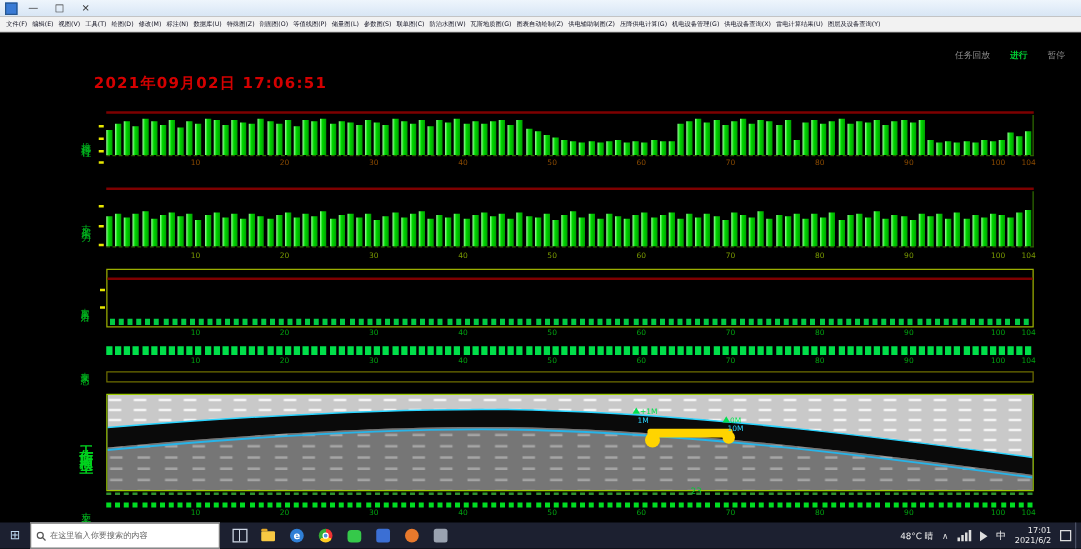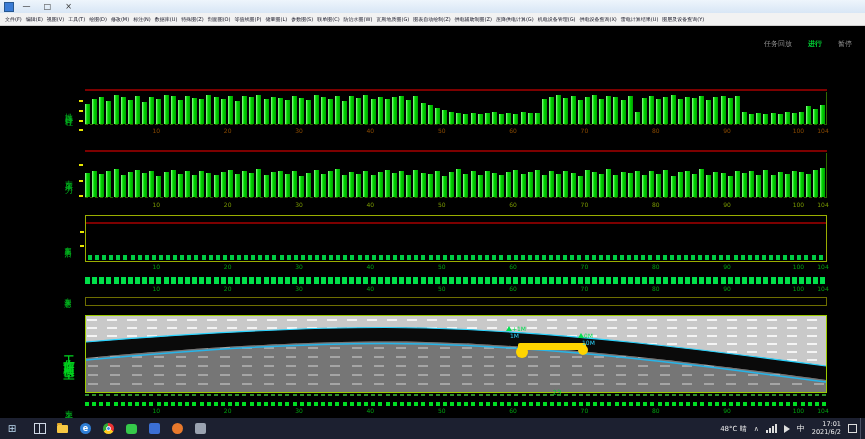--- a/index.html
+++ b/index.html
@@ -153,20 +153,21 @@
 
 <div class="canvas">
 
   <div class="playback">
       <span class="pb-item">任务回放</span>
       <span class="pb-item active">进行</span>
       <span class="pb-item">暂停</span>
       <span class="pb-item">退出</span>
     </div>
 
+  <div class="datetime">2021年09月02日 17:06:51</div>
 
   <div class="vlabel" id="vl1" style="top:60px;height:50px;">推移行程</div>
   <div class="vlabel" id="vl2" style="top:118px;height:66px;">支架压力</div>
   <div class="vlabel" id="vl3" style="top:189px;height:57px;">支架压力后</div>
   <div class="vlabel" id="vl4" style="top:248px;height:40px;">支架状态</div>
   <div class="vlabel" id="vl5" style="top:289px;height:78px;">工作面模型</div>
   <div class="vlabel" id="vl6" style="top:367px;height:24px;">支架</div>
 
   <div class="panel" id="p1">
     <div class="limit"></div>
@@ -930,20 +931,27 @@
         <span class="tick" style="left: 86.5385%;">90</span>
         <span class="tick" style="left: 96.1538%;">100</span>
         <span class="tick" style="left: 100%;">104</span>
       </div>
   </div>
 
 </div>
 
 <div class="taskbar">
   <div class="start">⊞</div>
+  <div class="search">
+    <svg width="8" height="8" viewBox="0 0 8 8">
+      <circle cx="3.2" cy="3.2" r="2.4" fill="none" stroke="#555" stroke-width="1"></circle>
+      <line x1="5.2" y1="5.2" x2="7.4" y2="7.4" stroke="#555" stroke-width="1"></line>
+    </svg>
+    <span class="search-text">在这里输入你要搜索的内容</span>
+  </div>
   <div class="tb-icons">
     <div class="tb-ico">
         <div class="ico-taskview"></div>
       </div>
     <div class="tb-ico">
         <div class="ico-folder"></div>
       </div>
     <div class="tb-ico">
         <div class="ico-edge">e</div>
       </div>

